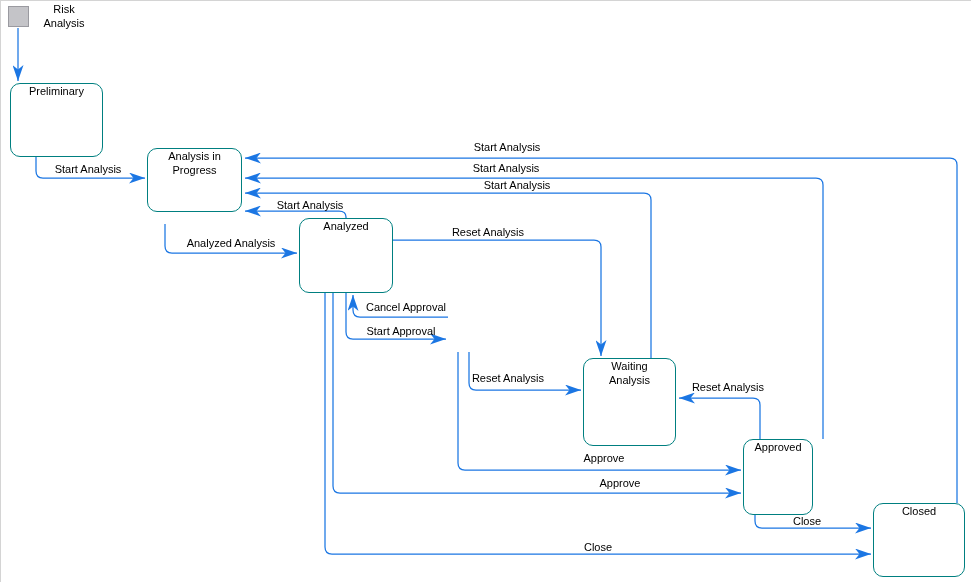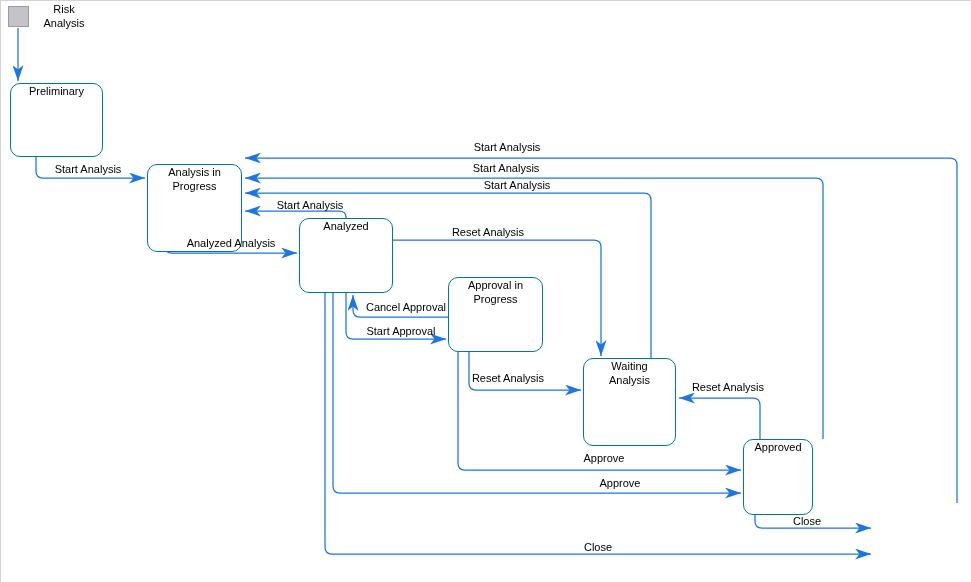--- a/index.html
+++ b/index.html
@@ -116,40 +116,40 @@
     <path class="edge" d="M 325,293 V 547 Q 325,554 332,554 H 871" marker-end="url(#arrow)"></path>
   </svg>
 
   <div class="trigger-square"></div>
   <div class="trigger-label">Risk Analysis</div>
 
   <div class="state" style="left:10px; top:83px; width:93px; height:74px">
     <span>Preliminary</span>
   </div>
 
-  <div class="state" style="left:147px; top:164px; width:95px; height:88px">
+  <div class="state" style="left:147px; top:148px; width:95px; height:64px">
     <span>Analysis in Progress</span>
   </div>
 
   <div class="state" style="left:299px; top:218px; width:94px; height:75px">
     <span>Analyzed</span>
   </div>
 
-  <div class="state" style="left:448px; top:277px; width:95px; height:75px">
-    <span>Approval in Progress</span>
-  </div>
 
   <div class="state" style="left:583px; top:358px; width:93px; height:88px">
     <span>Waiting Analysis</span>
   </div>
 
   <div class="state" style="left:743px; top:439px; width:70px; height:76px">
     <span>Approved</span>
   </div>
 
+  <div class="state" style="left:873px; top:503px; width:92px; height:74px">
+    <span>Closed</span>
+  </div>
 
   <div class="elabel" style="left:88px;  top:169px">Start Analysis</div>
   <div class="elabel" style="left:231px; top:243px">Analyzed Analysis</div>
   <div class="elabel" style="left:310px; top:205px">Start Analysis</div>
   <div class="elabel" style="left:517px; top:185px">Start Analysis</div>
   <div class="elabel" style="left:506px; top:168px">Start Analysis</div>
   <div class="elabel" style="left:507px; top:147px">Start Analysis</div>
   <div class="elabel" style="left:488px; top:232px">Reset Analysis</div>
   <div class="elabel" style="left:406px; top:307px">Cancel Approval</div>
   <div class="elabel" style="left:401px; top:331px">Start Approval</div>

